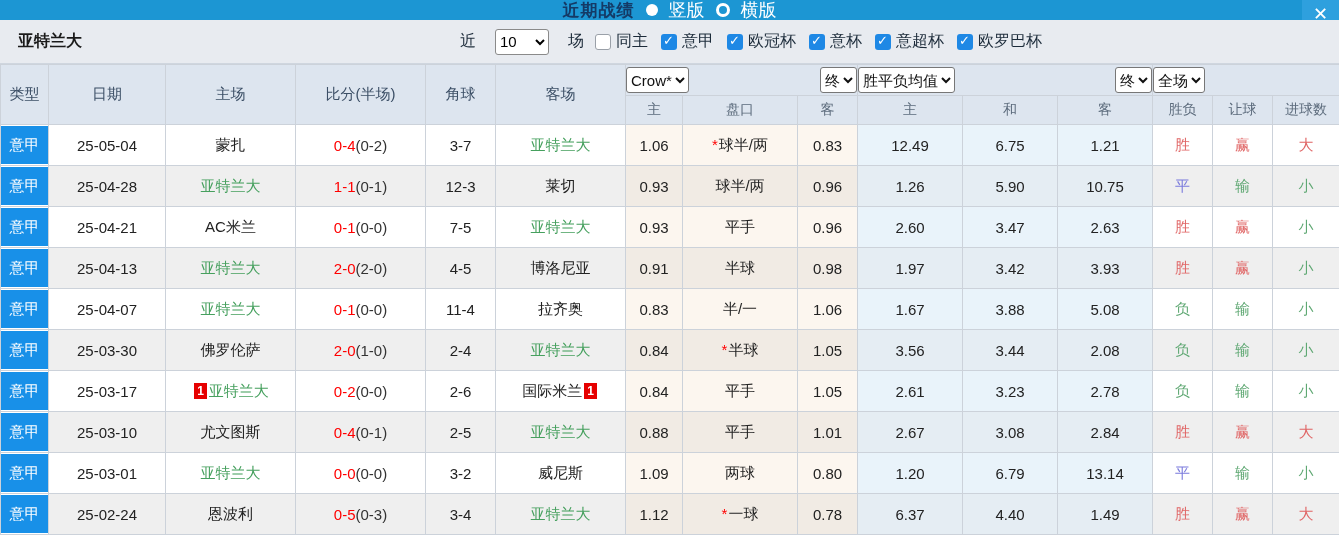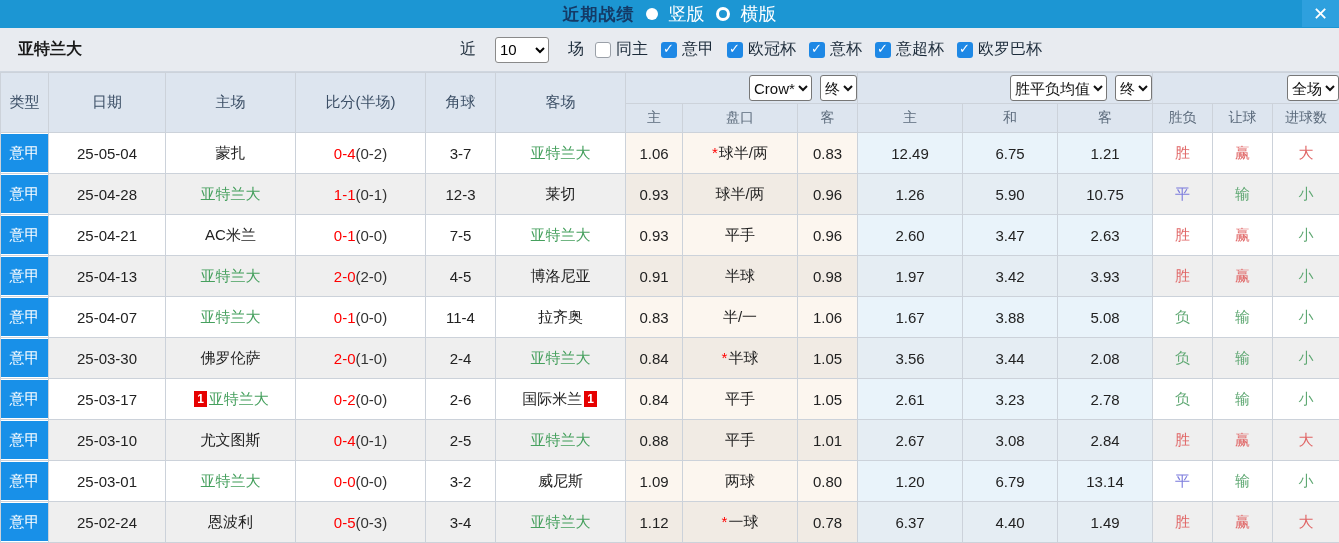--- a/index.html
+++ b/index.html
@@ -3,21 +3,21 @@
 <meta charset="utf-8">
 <style>
   html,body{margin:0;padding:0;}
   body{
     width:1339px;height:543px;overflow:hidden;background:#fff;
     font-family:"Liberation Sans","DejaVu Sans",sans-serif;
     -webkit-font-smoothing:antialiased;
   }
   
   .titlebar{
-    position:relative;height:28px;background:var(--accent,#1c96d3);
+    position:relative;height:20px;background:var(--accent,#1c96d3);
     display:flex;align-items:center;justify-content:center;gap:11px;
   }
   .titlebar .title{font-size:17px;font-weight:bold;color:#143a66;letter-spacing:1px;}
   .titlebar .radio-label{font-size:18px;color:#fff;}
   .radio{display:inline-block;border-radius:50%;vertical-align:middle;cursor:pointer;}
   .radio.filled{width:12px;height:12px;background:#fff;}
   .radio.empty{width:8px;height:8px;border:3px solid #fff;background:transparent;}
   .close-btn{
     position:absolute;right:0;top:0;width:37px;height:27px;
     background:#2ea0de;color:#fff;font-size:18px;font-weight:bold;
@@ -53,21 +53,21 @@
   
   table{border-collapse:collapse;table-layout:fixed;width:1339px;}
   th,td{
     border:1px solid #ccd2da;text-align:center;vertical-align:middle;
     overflow:hidden;white-space:nowrap;box-sizing:border-box;padding:0 2px;
   }
   thead th{background:#dde5ef;font-weight:normal;color:#3c4f66;font-size:15px;}
   thead tr.h1 th{height:31px;}
   thead tr.h2 th{height:29px;font-size:14px;color:#5c6b7c;}
   thead .sel-cell{padding:2px 0;}
-  .sel-wrap{display:flex;align-items:center;justify-content:flex-end;gap:8px;}
+  .sel-wrap{display:flex;align-items:center;justify-content:space-between;gap:8px;}
   thead select{
     font-size:15px;height:26px;background:#fff;border:1px solid #777;border-radius:3px;color:#111;
   }
   tbody td{height:41px;font-size:15px;color:#222;}
   tbody tr:nth-child(odd) td{background:#ffffff;}
   tbody tr:nth-child(even) td{background:#efefef;}
   tbody tr:nth-child(odd) td.c-odds{background:#fcf6ef;}
   tbody tr:nth-child(even) td.c-odds{background:#f1ebe4;}
   tbody tr:nth-child(odd) td.c-avg{background:#e9f3fa;}
   tbody tr:nth-child(even) td.c-avg{background:#e5edf3;}

